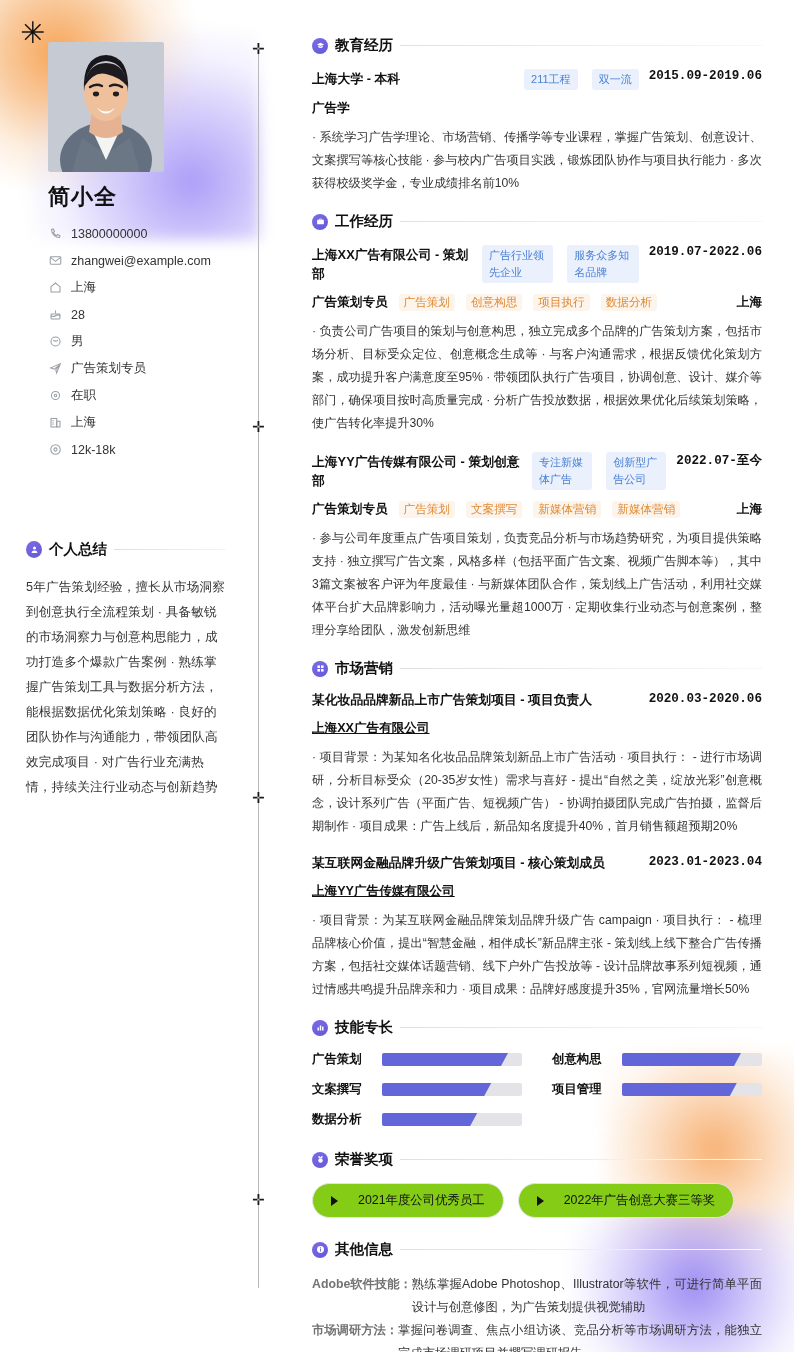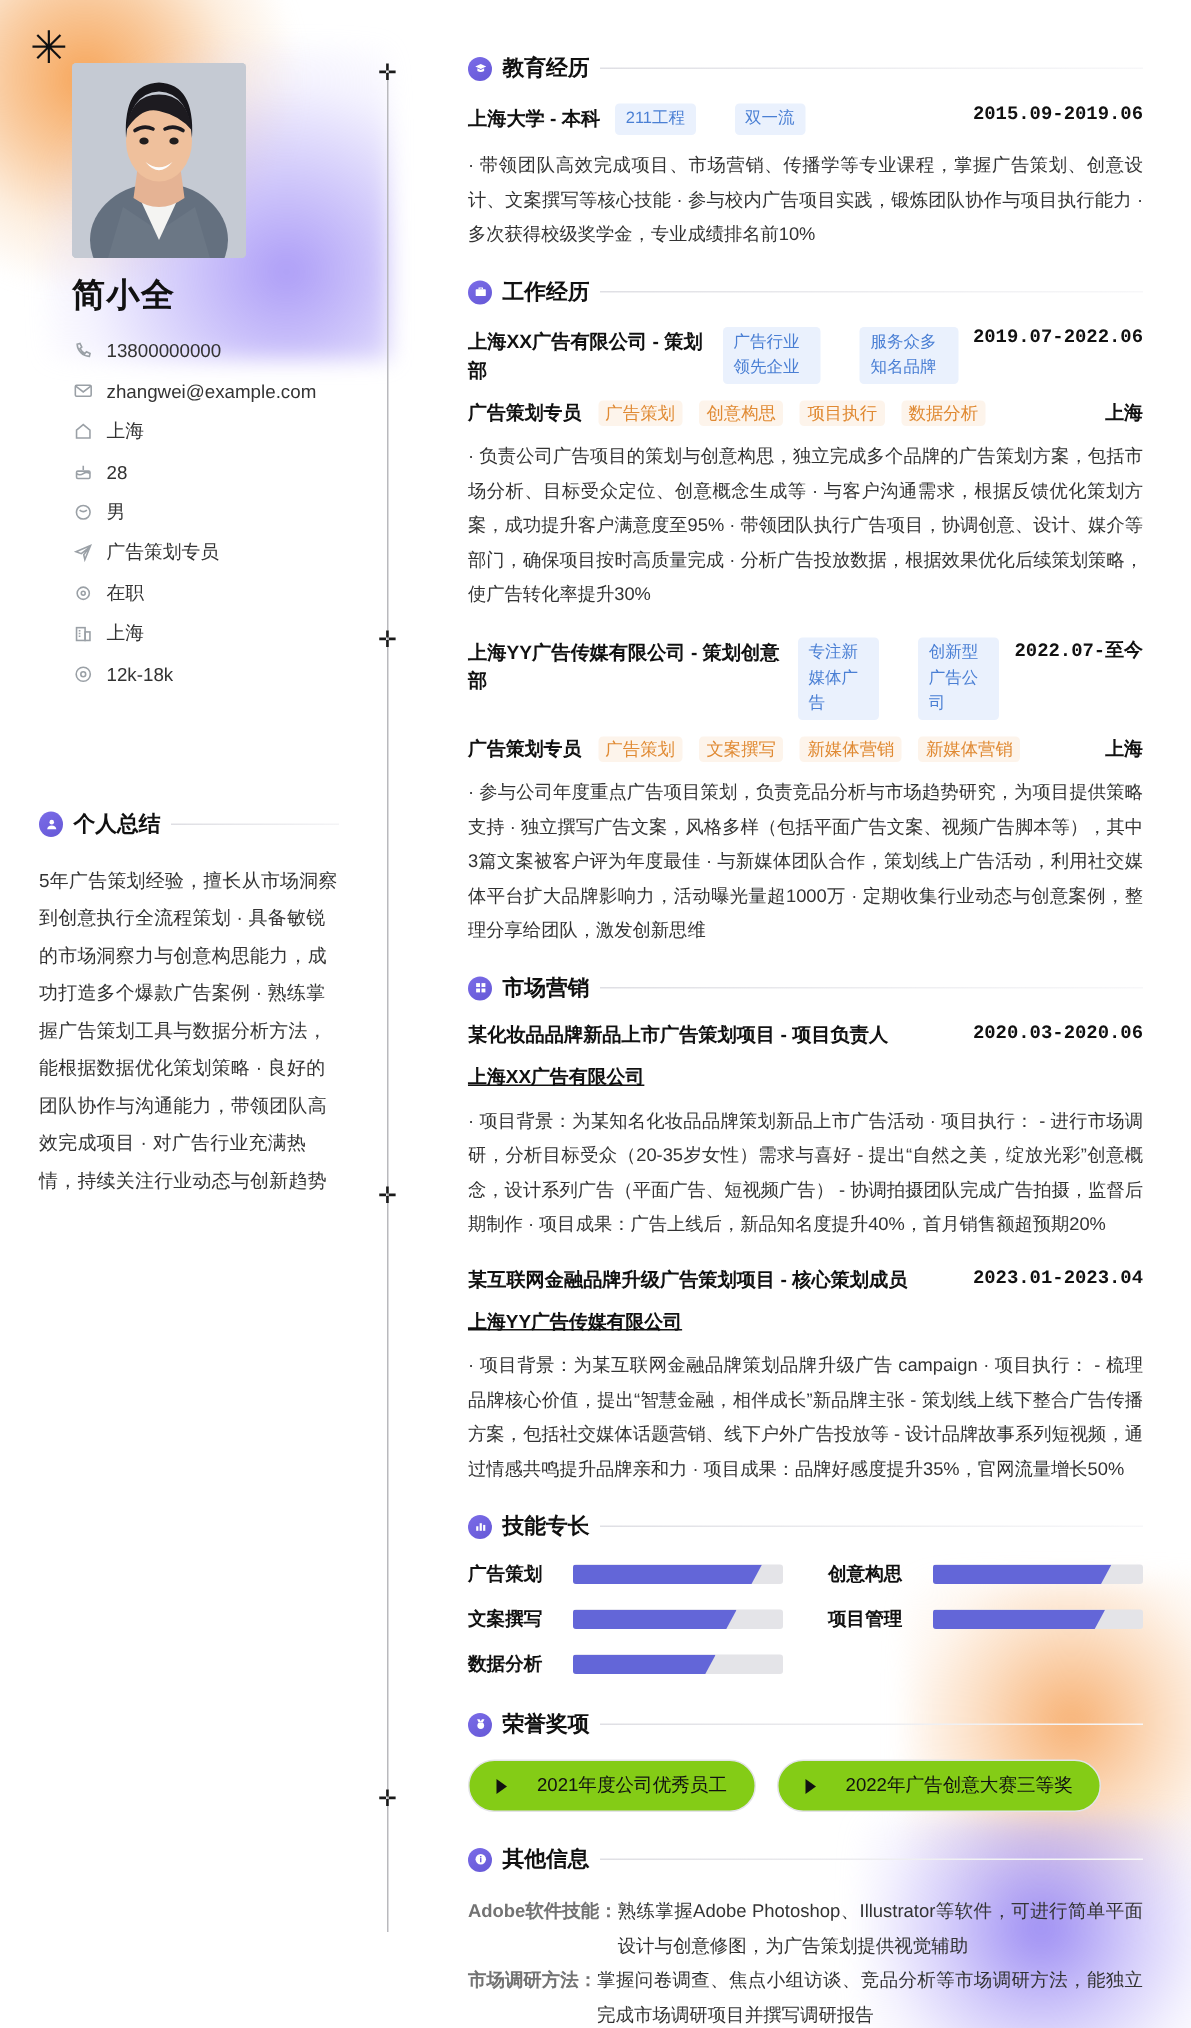--- a/index.html
+++ b/index.html
@@ -73,21 +73,21 @@
     color:#fff; font-size:8px; line-height:1;
   }
   .bubble svg { width:9px; height:9px; fill:#fff; }
   .sec-title { font-size:14.5px; font-weight:700; color:#111; white-space:nowrap; }
   .sec-rule { flex:1; height:1px; background:linear-gradient(90deg,#dfdfe4 0%,#eeeef1 55%,#f7f7f9 100%); }
 
   .entry { margin-bottom:17px; }
   .row1 { display:flex; align-items:flex-start; justify-content:space-between; gap:10px; }
   .org { font-size:12.8px; font-weight:700; color:#111; line-height:19px; max-width:160px; }
   .org-wide { max-width:210px; }
-  .tags-b { display:flex; gap:26px; flex:1; }
+  .tags-b { display:flex; gap:14px; flex:1;justify-content:flex-end; }
   .tag-blue {
     background:#eaf1fd; color:#4a7fd4; font-size:11px; line-height:17px;
     padding:2px 7px; border-radius:3px; max-width:72px;
   }
   .date { font-size:12.6px; font-weight:700; color:#111; white-space:nowrap; margin-left:auto;font-family:Liberation Mono, monospace; }
   .major { font-size:12.6px; font-weight:700; color:#111; margin-top:10px; }
 
   .row2 { display:flex; align-items:center; gap:11px; margin-top:11px; }
   .role { font-size:12.6px; font-weight:700; color:#111; white-space:nowrap; }
   .tag-orange { color:#e08a33; font-size:11.6px; white-space:nowrap; background:rgba(243,175,110,.14); padding:1px 5px; border-radius:3px; }
@@ -271,21 +271,22 @@
       </div>
       <div class="entry">
         <div class="row1">
           <span class="org">上海大学 - 本科</span>
           <span class="tags-b">
             <span class="tag-blue">211工程</span>
             <span class="tag-blue">双一流</span>
           </span>
           <span class="date">2015.09-2019.06</span>
         </div>
-        <div class="desc">· 带领团队高效完成项目、市场营销、传播学等专业课程，掌握广告策划、创意设计、文案撰写等核心技能 · 参与校内广告项目实践，锻炼团队协作与项目执行能力 · 多次获得校级奖学金，专业成绩排名前10%</div>
+        <div class="major">广告学</div>
+        <div class="desc">· 系统学习广告学理论、市场营销、传播学等专业课程，掌握广告策划、创意设计、文案撰写等核心技能 · 参与校内广告项目实践，锻炼团队协作与项目执行能力 · 多次获得校级奖学金，专业成绩排名前10%</div>
       </div>
     </div>
 
     <div class="section">
       <div class="sec-head">
         <span class="bubble">
             <svg viewBox="0 0 16 16">
               <rect x="2" y="5" width="12" height="8" rx="1"></rect>
               <path d="M6 5V3.6h4V5" stroke="#fff" stroke-width="1.3" fill="none"></path>
             </svg>

